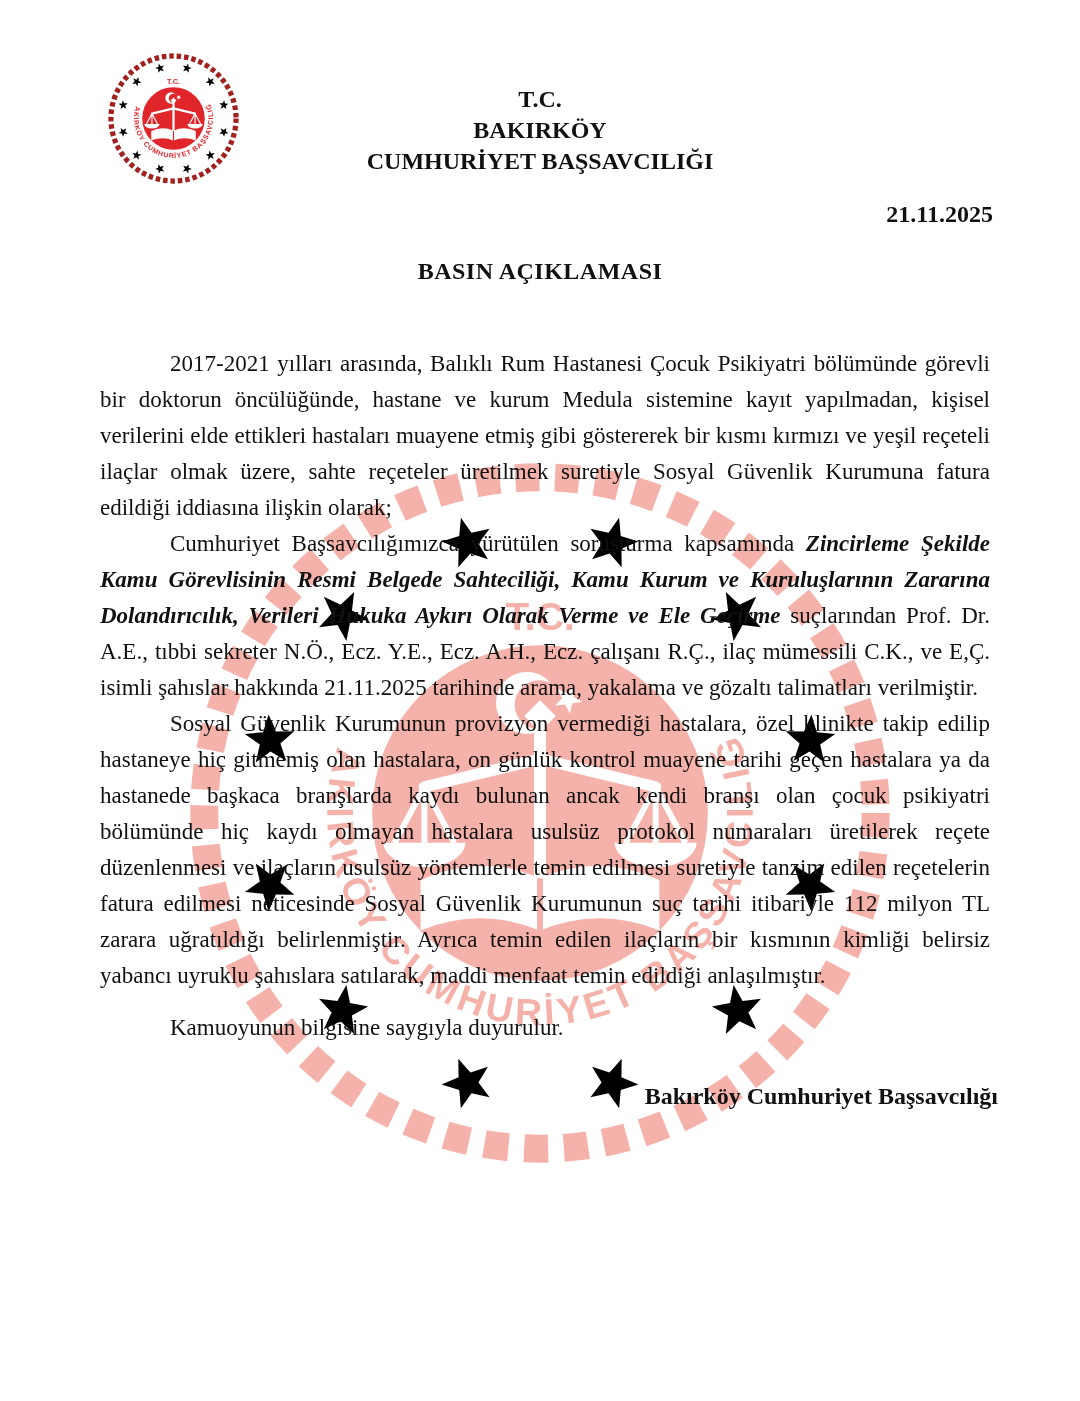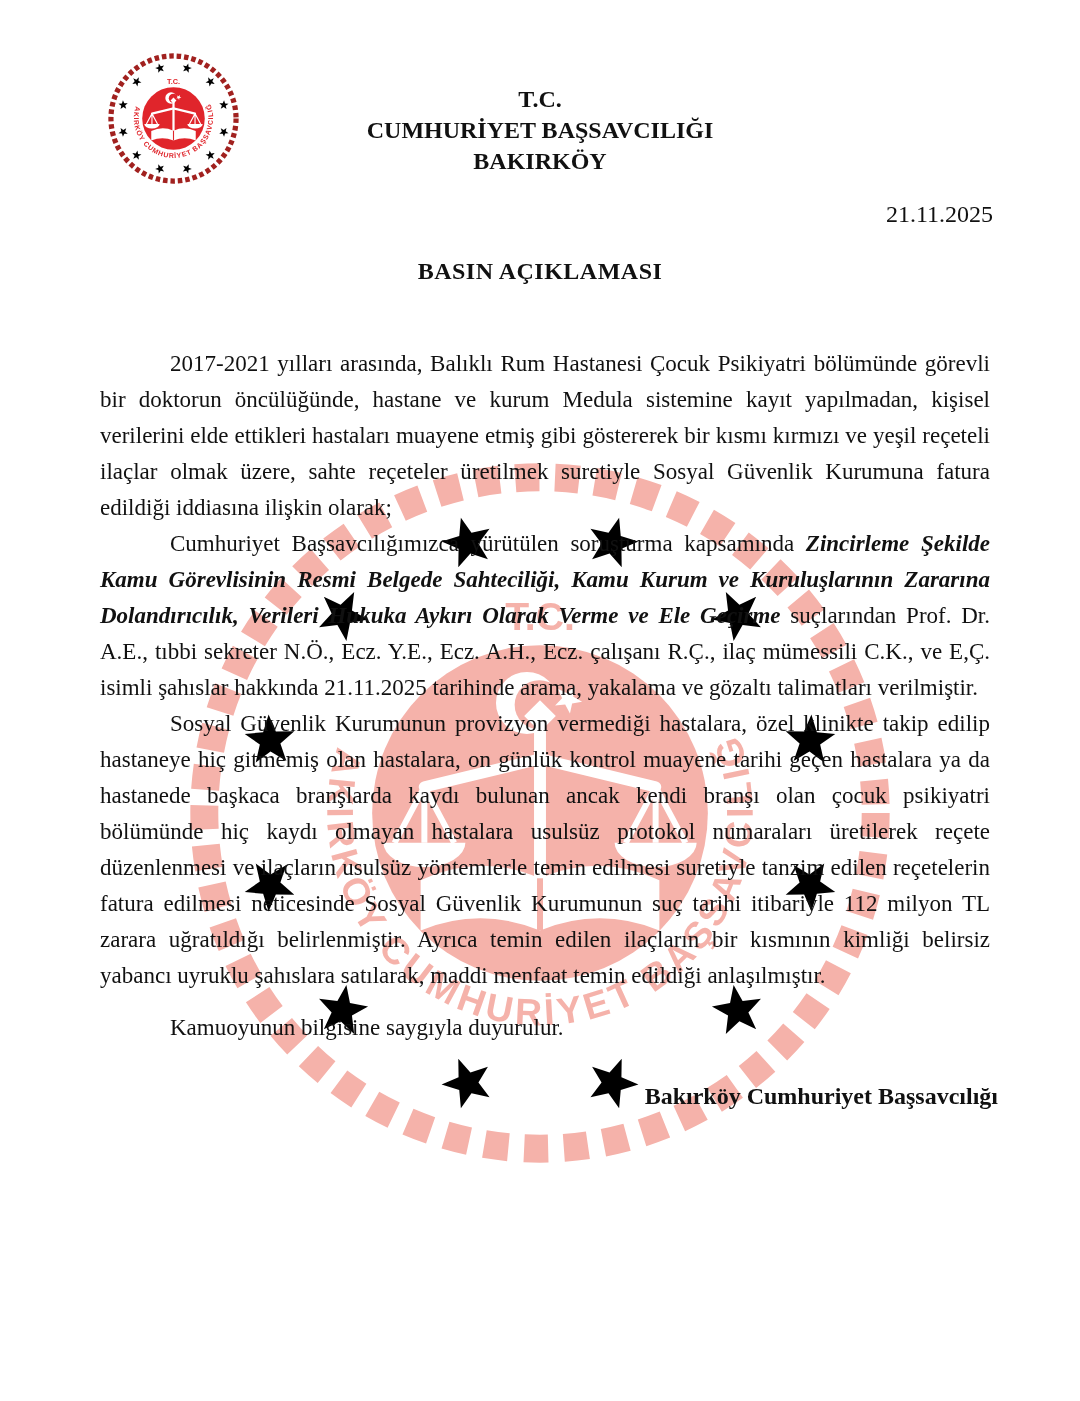--- a/index.html
+++ b/index.html
@@ -29,21 +29,21 @@
     z-index:0;
   }
   
   .letterhead{
     position:absolute;top:84px;left:0;width:100%;
     text-align:center;font-weight:bold;font-size:24px;line-height:31px;
     z-index:1;
   }
   .date{
     position:absolute;top:201px;right:87px;
-    font-weight:normal;font-size:24px;z-index:1;text-align:right;
+    font-weight:bold;font-size:24px;z-index:1;text-align:right;
   }
   .title{
     position:absolute;top:258px;left:0;width:100%;margin:0;
     text-align:center;font-weight:bold;font-size:24px;letter-spacing:.5px;
     z-index:1;
   }
   
   .body{
     position:absolute;top:346px;left:100px;width:890px;
     font-size:23px;line-height:36px;text-align:justify;
@@ -127,22 +127,22 @@
   <svg class="watermark" viewBox="0 0 200 200" aria-hidden="true">
     <use href="#emblem"></use>
   </svg>
 
   <svg class="seal-small" viewBox="0 0 200 200">
     <use href="#emblem"></use>
   </svg>
 
   <header class="letterhead">
     <div>T.C.</div>
+    <div>BAKIRKÖY</div>
     <div>CUMHURİYET BAŞSAVCILIĞI</div>
-    <div>BAKIRKÖY</div>
   </header>
 
   <div class="date">21.11.2025</div>
 
   <h1 class="title">BASIN AÇIKLAMASI</h1>
 
   <main class="body">
     <p class="para">2017-2021 yılları arasında, Balıklı Rum Hastanesi Çocuk Psikiyatri bölümünde görevli bir doktorun öncülüğünde, hastane ve kurum Medula sistemine kayıt yapılmadan, kişisel verilerini elde ettikleri hastaları muayene etmiş gibi göstererek bir kısmı kırmızı ve yeşil reçeteli ilaçlar olmak üzere, sahte reçeteler üretilmek suretiyle Sosyal Güvenlik Kurumuna fatura edildiği iddiasına ilişkin olarak;</p>
     <p class="para"><span>Cumhuriyet Başsavcılığımızca yürütülen soruşturma kapsamında </span><span class="emph">Zincirleme Şekilde Kamu Görevlisinin Resmi Belgede Sahteciliği, Kamu Kurum ve Kuruluşlarının Zararına Dolandırıcılık, Verileri Hukuka Aykırı Olarak Verme ve Ele Geçirme</span><span> suçlarından Prof. Dr. A.E., tıbbi sekreter N.Ö., Ecz. Y.E., Ecz. A.H., Ecz. çalışanı R.Ç., ilaç mümessili C.K.,  ve E,Ç. isimli şahıslar hakkında 21.11.2025 tarihinde arama, yakalama ve gözaltı talimatları verilmiştir.</span></p>
     <p class="para">Sosyal Güvenlik Kurumunun provizyon vermediği hastalara, özel klinikte takip edilip hastaneye hiç gitmemiş olan hastalara, on günlük kontrol muayene tarihi geçen hastalara ya da hastanede başkaca branşlarda kaydı bulunan ancak kendi branşı olan çocuk psikiyatri bölümünde hiç kaydı olmayan hastalara usulsüz protokol numaraları üretilerek reçete düzenlenmesi ve ilaçların usulsüz yöntemlerle temin edilmesi suretiyle tanzim edilen reçetelerin fatura edilmesi neticesinde Sosyal Güvenlik Kurumunun suç tarihi itibariyle 112 milyon TL zarara uğratıldığı belirlenmiştir. Ayrıca temin edilen ilaçların bir kısmının kimliği belirsiz yabancı uyruklu şahıslara satılarak, maddi menfaat temin edildiği anlaşılmıştır.</p>

